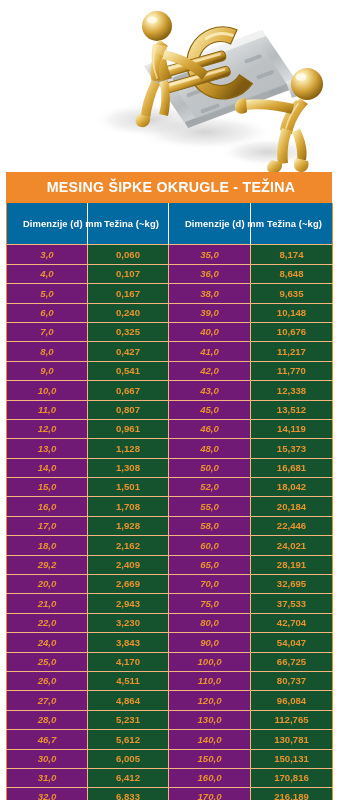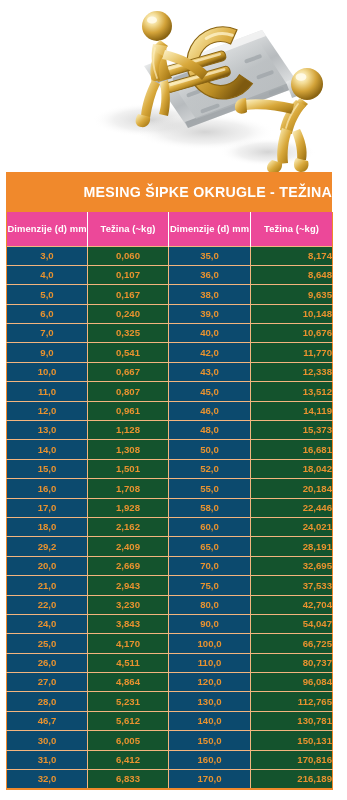--- a/index.html
+++ b/index.html
@@ -27,25 +27,25 @@
 
   
   #table-card {
     position: absolute;
     left: 6px; top: 172px;
     width: 326px;
   }
 
   
   #title-bar {
-    height: 40px;
+    height: 31px;
     background: #f0892c;
     display: flex;
     align-items: center;
-    justify-content: flex-end;
+    justify-content: center;
     position: relative;
   }
   #title-text {
     color: #ffffff;
     font-size: 14.2px;
     font-weight: bold;
     letter-spacing: 0.25px;
     line-height: 1;
     white-space: nowrap;
     text-align: center;
@@ -58,26 +58,26 @@
     border-collapse: collapse;
     table-layout: fixed;
     background: #ffffff;
   }
   table.weights col.c1 { width: 81px; }
   table.weights col.c2 { width: 81px; }
   table.weights col.c3 { width: 82px; }
   table.weights col.c4 { width: 82px; }
 
   table.weights th {
-    background: #ec4899;
+    background: #0369a1;
     color: #ffffff;
     font-size: 9.4px;
     font-weight: bold;
-    height: 34px;
-    padding: 0;
+    height: 18px;
+    padding: 16px;
     text-align: center;
     letter-spacing: 0.1px;
     border-right: 1px solid #ffffff;
     border-left: 1px solid #f0892c;
     line-height: 1;
     white-space: nowrap;
   }
   table.weights th:first-child { border-left: 1px solid #f0892c; }
   table.weights th:last-child  { border-right: 1px solid #f0892c; }
 
@@ -85,25 +85,25 @@
     height: 19.4px;
     padding: 0;
     font-size: 9.6px;
     font-weight: bold;
     text-align: center;
     color: #e8922f;
     border: 1px solid #f4b57e;
     line-height: 1;
     white-space: nowrap;
   }
-  table.weights td.shade { background: #0c4a6e; }
+  table.weights td.shade { background: #701a75; font-style: italic; }
   table.weights td.plain { background: #14532d; }
 
   table.weights tbody tr td:first-child { border-left: 1px solid #f0892c; }
-  table.weights tbody tr td:last-child  { border-right: 1px solid #f0892c; text-align: right; }
+  table.weights tbody tr td:last-child  { border-right: 1px solid #f0892c; }
   table.weights tbody tr:last-child td  { border-bottom: 2px solid #f0892c; }
 </style>
 </head>
 <body>
 
 <div id="illustration">
   <svg width="347" height="178" viewBox="0 0 347 178" xmlns="http://www.w3.org/2000/svg">
     <defs>
       <linearGradient id="goldG" x1="0%" y1="0%" x2="100%" y2="100%">
         <stop offset="0%" stop-color="#fdf3cf"></stop>
@@ -276,20 +276,26 @@
           <td class="shade">39,0</td>
           <td class="plain">10,148</td>
         </tr>
         <tr>
           <td class="shade">7,0</td>
           <td class="plain">0,325</td>
           <td class="shade">40,0</td>
           <td class="plain">10,676</td>
         </tr>
         <tr>
+          <td class="shade">8,0</td>
+          <td class="plain">0,427</td>
+          <td class="shade">41,0</td>
+          <td class="plain">11,217</td>
+        </tr>
+        <tr>
           <td class="shade">9,0</td>
           <td class="plain">0,541</td>
           <td class="shade">42,0</td>
           <td class="plain">11,770</td>
         </tr>
         <tr>
           <td class="shade">10,0</td>
           <td class="plain">0,667</td>
           <td class="shade">43,0</td>
           <td class="plain">12,338</td>

